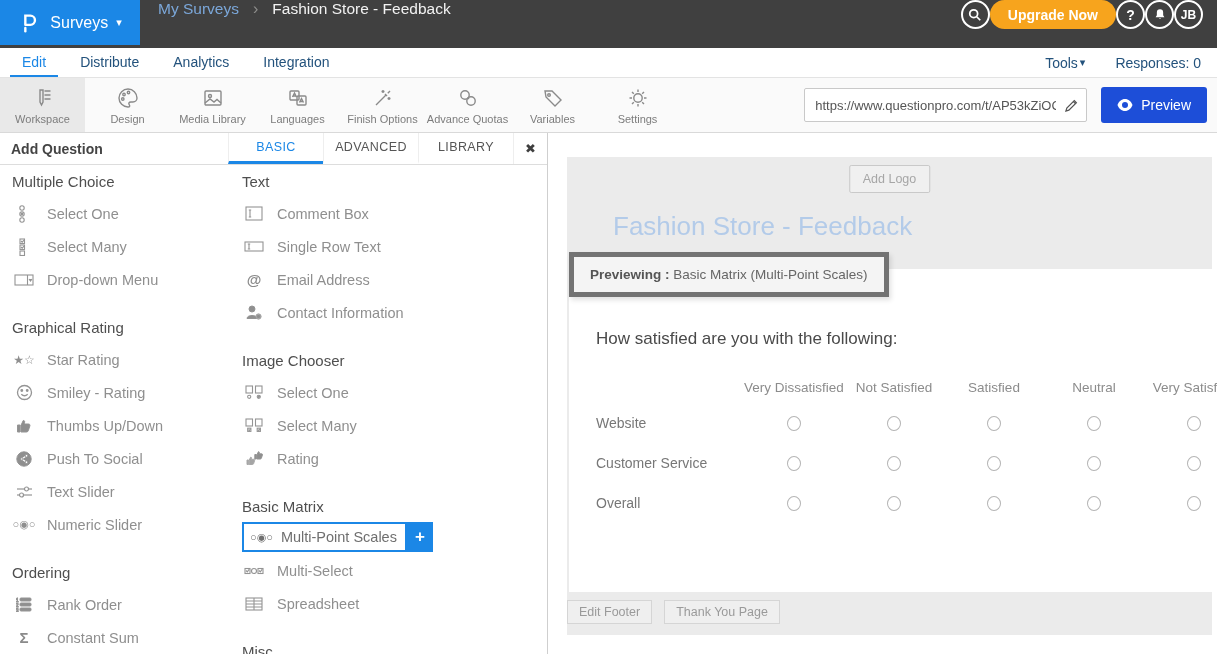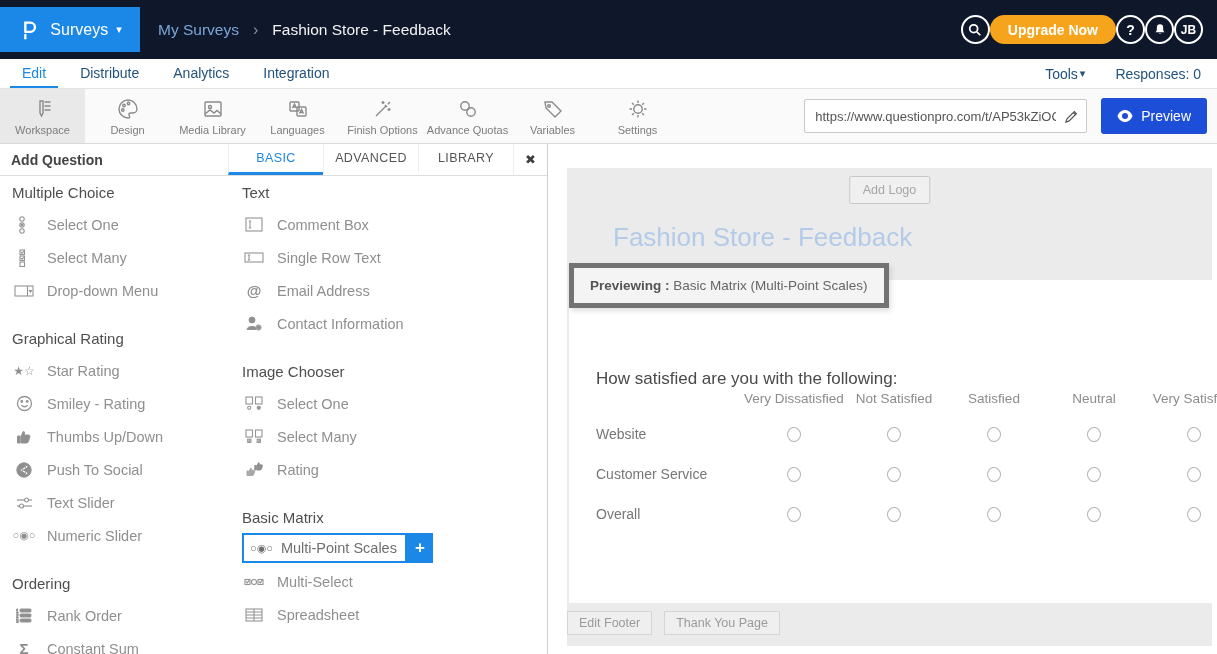--- a/index.html
+++ b/index.html
@@ -1,20 +1,20 @@
 <!DOCTYPE html>
 <html><head>
 <meta charset="utf-8">
 <style>
   * { margin:0; padding:0; box-sizing:border-box; }
   html,body { width:1217px; height:654px; overflow:hidden; background:#fff;
               font-family:"Liberation Sans", sans-serif; }
 
   
-  .topbar { height:59px; background:#0f172a; display:flex; align-items:center; }
+  .topbar { height:48px; background:#404040; display:flex; align-items:flex-start; }
   .logo-box { width:140px; height:45px; background:#1b87e6; display:flex; align-items:center;
               justify-content:center; gap:10px; cursor:pointer; }
   .logo-mark { width:22px; height:24px; }
   .product-name { color:#fff; font-size:16px; }
   .caret { color:#fff; font-size:11px; margin-left:-2px; }
   .breadcrumb { display:flex; align-items:center; gap:14px; margin-left:18px; font-size:15.5px; }
   .crumb-parent { color:#7ba7d9; cursor:pointer; }
   .crumb-sep { color:#8d8d8b; font-size:16px; }
   .crumb-current { color:#f2f2f2; }
   .topbar-right { margin-left:auto; display:flex; align-items:center; margin-right:14px; }
@@ -96,21 +96,21 @@
   .add-logo-btn { position:absolute; top:8px; left:50%; transform:translateX(-50%);
                   border:1px solid #c9c9c9; background:rgba(255,255,255,.25); color:#a6a6a6;
                   font-size:12.5px; padding:6px 13px; cursor:pointer; border-radius:2px; }
   .survey-title { position:absolute; top:54px; left:46px; font-size:26px; font-weight:300;
                   color:#b3cbe9; }
   .question-card { position:absolute; left:2px; right:0; top:112px; height:323px; background:#fff; }
   .previewing-tip { position:absolute; left:2px; top:95px; background:#f4f4f4;
                     border:5px solid #737373; box-shadow:2px 3px 5px rgba(0,0,0,.12);
                     padding:10px 16px; font-size:13.5px; color:#666; white-space:nowrap; z-index:3; }
   .previewing-tip b { color:#555; }
-  .question-text { position:absolute; left:27px; top:60px; font-size:17px; color:#4a4a4a;margin-top:29px; }
+  .question-text { position:absolute; left:27px; top:60px; font-size:17px; color:#4a4a4a; }
   .matrix { position:absolute; left:27px; top:102px; display:grid;
             grid-template-columns:148px repeat(5,100px); }
   .matrix .hcell { height:32px; display:flex; align-items:center; justify-content:center;
                    font-size:13.5px; color:#8c8c8c; }
   .matrix .rlabel { height:40px; display:flex; align-items:center; font-size:14px; color:#777; }
   .matrix .rcell { height:40px; display:flex; align-items:center; justify-content:center; }
   .radio { width:14px; height:15px; border:1px solid #b5b5b5; border-radius:50%; background:#fff;
            cursor:pointer; }
   .footer-btns { position:absolute; left:0; right:0; top:443px; display:flex; 
                  gap:12px; }

